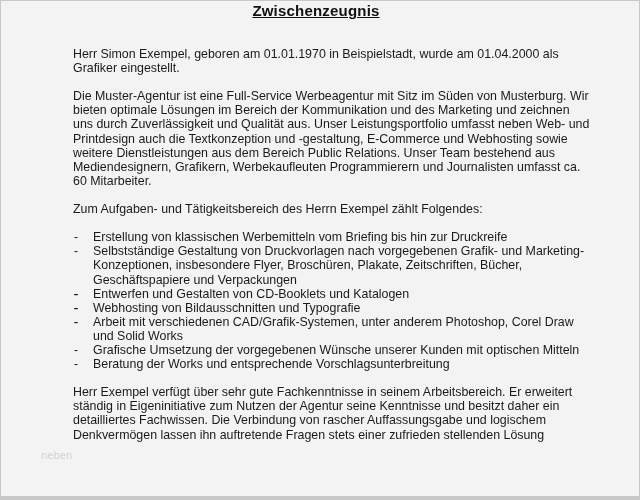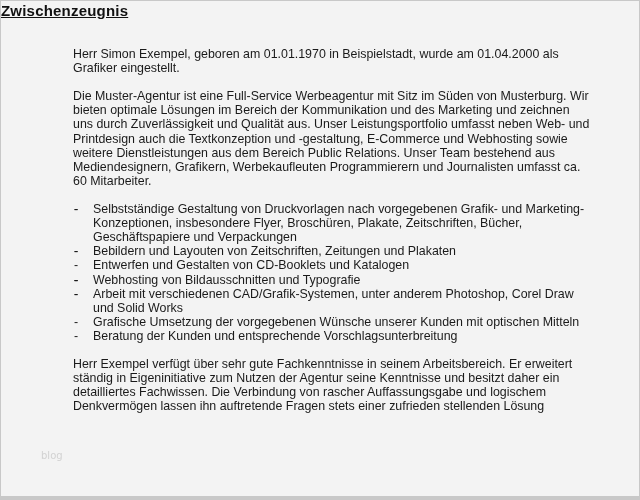--- a/index.html
+++ b/index.html
@@ -20,21 +20,21 @@
       border: 1px solid #c8c8c8;
       overflow: hidden;
       font-family: "Liberation Sans", sans-serif;
       color: #1a1a1a;
     }
     .title {
       position: absolute;
       left: 0;
       top: 1px;
       width: 630px;
-      text-align: left;
+      text-align: center;
       font-size: 15px;
       font-weight: bold;
       text-decoration: underline;
       letter-spacing: 0.2px;
       color: #111;
     }
     .content {
       position: absolute;
       left: 72px;
       top: 46px;
@@ -78,34 +78,35 @@
   </style>
 </head>
 <body>
 
 <div class="page">
   <div class="title">Zwischenzeugnis</div>
 
   <div class="content">
     <p class="para">Herr Simon Exempel, geboren am 01.01.1970 in Beispielstadt, wurde am 01.04.2000 als Grafiker eingestellt.</p>
     <p class="para">Die Muster-Agentur ist eine Full-Service Werbeagentur mit Sitz im Süden von Musterburg. Wir bieten optimale Lösungen im Bereich der Kommunikation und des Marketing und zeichnen uns durch Zuverlässigkeit und Qualität aus. Unser Leistungsportfolio umfasst neben Web- und Printdesign auch die Textkonzeption und -gestaltung, E-Commerce und Webhosting sowie weitere Dienstleistungen aus dem Bereich Public Relations. Unser Team bestehend aus Mediendesignern, Grafikern, Werbekaufleuten Programmierern und Journalisten umfasst ca. 60 Mitarbeiter.</p>
+    <p class="para">Zum Aufgaben- und Tätigkeitsbereich des Herrn Exempel zählt Folgendes:</p>
 
     <ul class="list">
-      <li><span class="bullet">-</span></li>
+      <li><span class="bullet">-</span><span>Erstellung von klassischen Werbemitteln vom Briefing bis hin zur Druckreife</span></li>
       <li><span class="bullet">-</span><span>Selbstständige Gestaltung von Druckvorlagen nach vorgegebenen Grafik- und Marketing-Konzeptionen, insbesondere Flyer, Broschüren, Plakate, Zeitschriften, Bücher, Geschäftspapiere und Verpackungen</span></li>
       <li><span class="bullet">-</span></li>
-      <li><span class="bullet">-</span><span>Bebildern und Layouten von Zeitschriften, Zeitungen und Plakaten</span></li>
+      <li><span class="bullet">-</span></li>
       <li><span class="bullet">-</span><span>Entwerfen und Gestalten von CD-Booklets und Katalogen</span></li>
       <li><span class="bullet">-</span></li>
       <li><span class="bullet">-</span></li>
       <li><span class="bullet">-</span><span>Webhosting von Bildausschnitten und Typografie</span></li>
       <li><span class="bullet">-</span></li>
       <li><span class="bullet">-</span><span>Arbeit mit verschiedenen CAD/Grafik-Systemen, unter anderem Photoshop, Corel Draw und Solid Works</span></li>
       <li><span class="bullet">-</span><span>Grafische Umsetzung der vorgegebenen Wünsche unserer Kunden mit optischen Mitteln</span></li>
-      <li><span class="bullet">-</span><span>Beratung der Kunden und entsprechende Vorschlagsunterbreitung</span></li>
+      <li><span class="bullet">-</span><span>Beratung der Works und entsprechende Vorschlagsunterbreitung</span></li>
     </ul>
 
     <p class="para">Herr Exempel verfügt über sehr gute Fachkenntnisse in seinem Arbeitsbereich. Er erweitert ständig in Eigeninitiative zum Nutzen der Agentur seine Kenntnisse und besitzt daher ein detailliertes Fachwissen. Die Verbindung von rascher Auffassungsgabe und logischem Denkvermögen lassen ihn auftretende Fragen stets einer zufrieden stellenden Lösung</p>
   </div>
 
-  <div class="watermark">blog</div>
+  <div class="watermark">neben</div>
 </div>
 <div class="bottom-edge"></div>
 
 </body></html>

